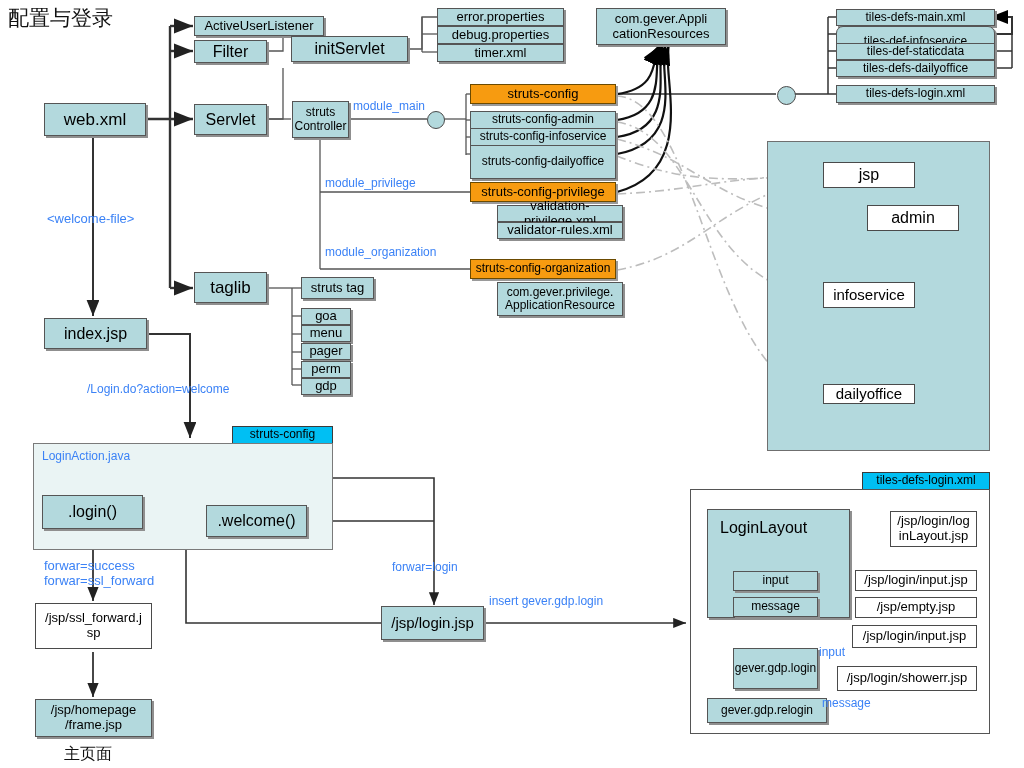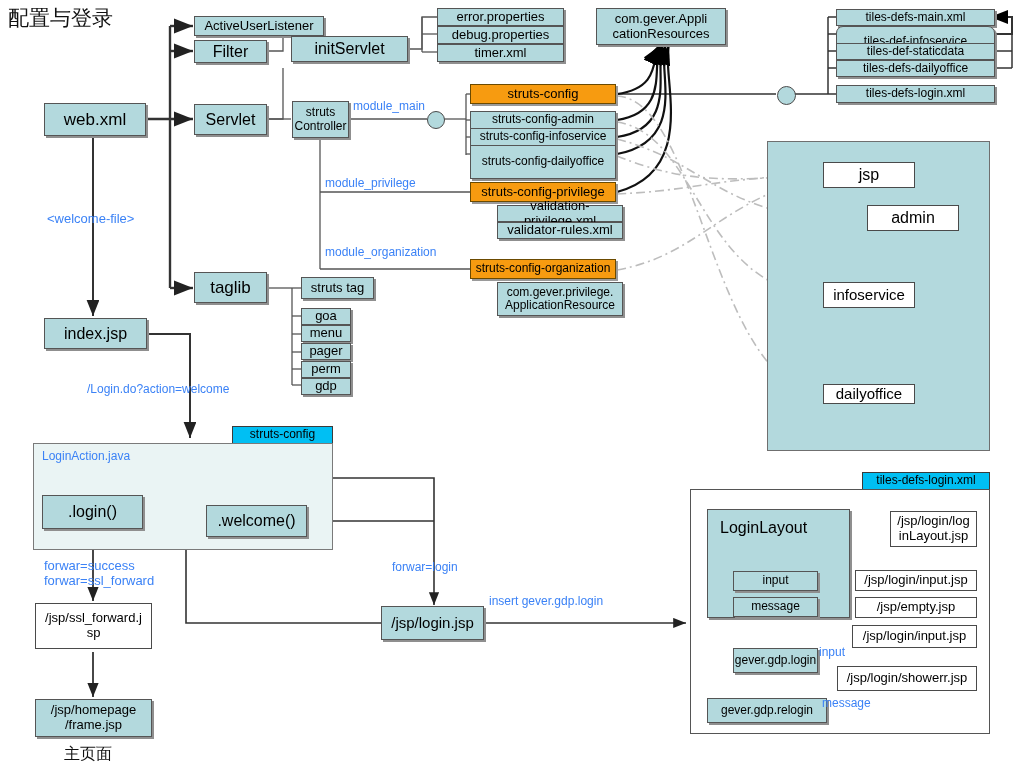--- a/index.html
+++ b/index.html
@@ -255,21 +255,21 @@
 
   <div class="node white s11" style="left:890px;top:511px;width:87px;height:36px;flex-direction:column;">
     <span>/jsp/login/log</span>
     <span>inLayout.jsp</span>
   </div>
   <div class="node white s11" style="left:855px;top:570px;width:122px;height:21px;">/jsp/login/input.jsp</div>
   <div class="node white s11" style="left:855px;top:597px;width:122px;height:21px;">/jsp/empty.jsp</div>
   <div class="node white s11" style="left:852px;top:625px;width:125px;height:23px;">/jsp/login/input.jsp</div>
   <div class="node white s11" style="left:837px;top:666px;width:140px;height:25px;">/jsp/login/showerr.jsp</div>
 
-  <div class="node teal-sh s12" style="left:733px;top:648px;width:85px;height:25px;">gever.gdp.login</div>
+  <div class="node teal-sh s12" style="left:733px;top:648px;width:85px;height:41px;">gever.gdp.login</div>
   <div class="node teal-sh s12" style="left:707px;top:698px;width:120px;height:25px;">gever.gdp.relogin</div>
 
   <div class="lbl s11" style="left:47px;top:211px;">&lt;welcome-file&gt;</div>
   <div class="lbl s12" style="left:353px;top:99px;">module_main</div>
   <div class="lbl s12" style="left:325px;top:176px;">module_privilege</div>
   <div class="lbl s12" style="left:325px;top:245px;">module_organization</div>
   <div class="lbl s12" style="left:87px;top:382px;">/Login.do?action=welcome</div>
   <div class="lbl s11" style="left:44px;top:558px;">forwar=success</div>
   <div class="lbl s11" style="left:44px;top:573px;">forwar=ssl_forward</div>
   <div class="lbl s12" style="left:392px;top:560px;">forwar=login</div>

